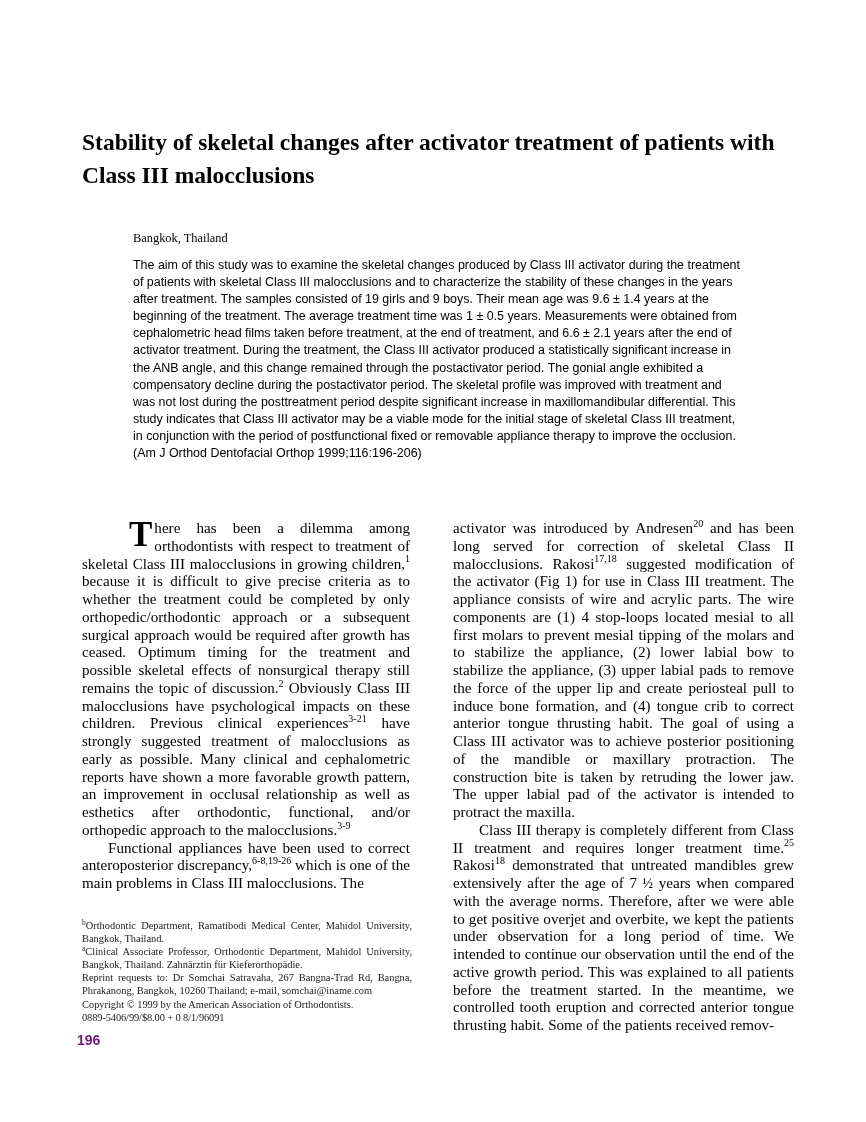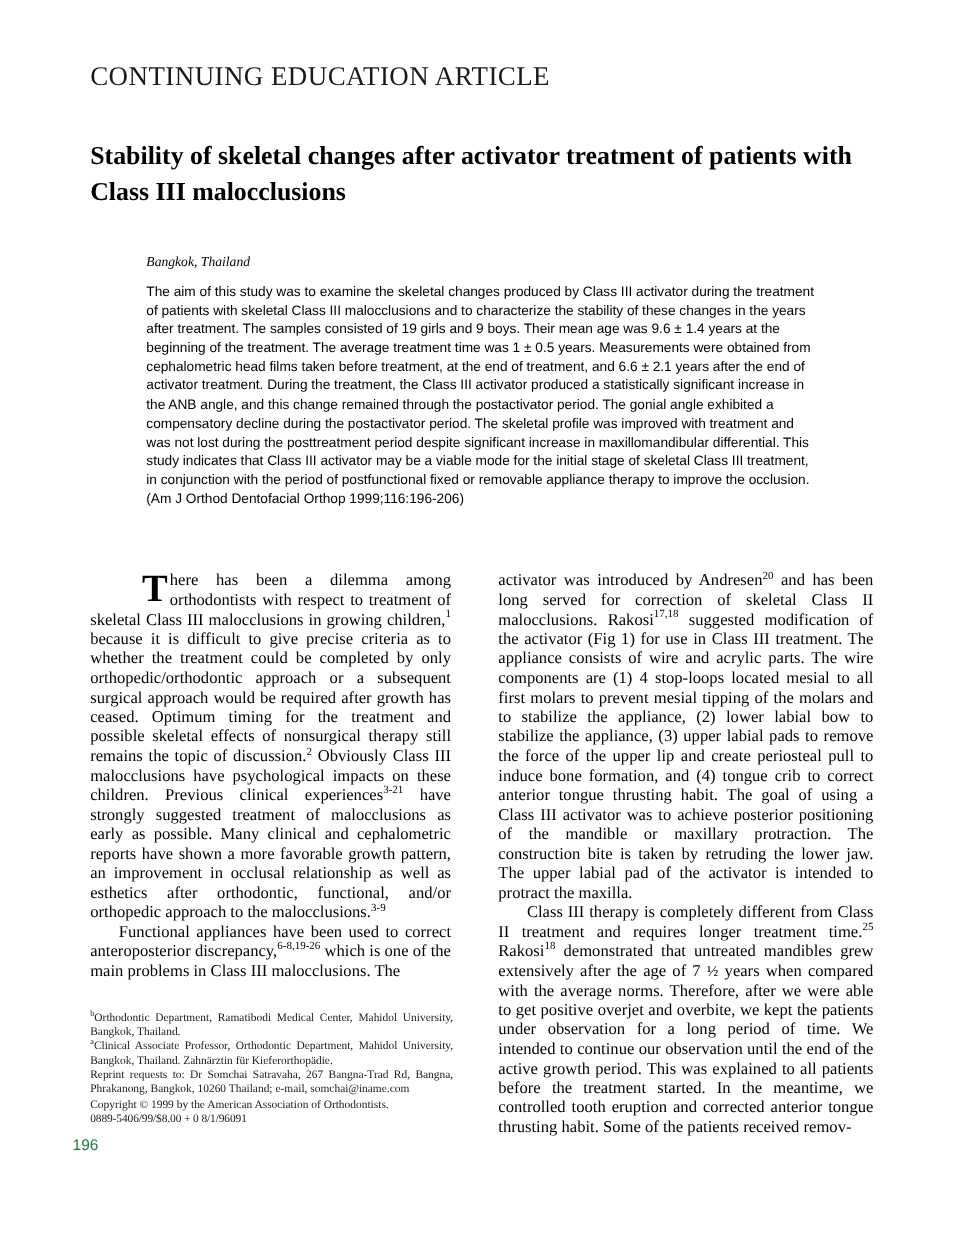--- a/index.html
+++ b/index.html
@@ -50,21 +50,20 @@
     font-size: 12.6px;
     letter-spacing: -0.1px;
     color: #000000;
   }
   .authors sup { font-size: 9px; vertical-align: super; font-weight: bold; }
   .affiliation {
     position: absolute;
     left: 133px;
     top: 231px;
     font-family: "Liberation Serif", serif;
-    font-style: italic;
     font-size: 12.4px;
     color: #000000;
   }
 
   
   .abstract {
     position: absolute;
     left: 133px;
     top: 257px;
     width: 607px;
@@ -121,34 +120,33 @@
     color: #1a1a1a;
   }
   .footnotes p { margin: 0; }
   .footnotes sup { font-size: 7.5px; vertical-align: super; line-height: 0; }
   .fn-copy { text-align: left; }
   .fn-code { text-align: left; letter-spacing: -0.1px; }
 
   
   .folio {
     position: absolute;
-    left: 66px;
+    left: 77px;
     top: 1032px;
     font-family: "Liberation Sans", sans-serif;
-    font-weight: normal;
+    font-weight: bold;
     font-size: 14px;
-    color: #15803d;
+    color: #701a75;
   }
 </style>
 </head>
 <body>
 
 <div class="page">
 
-  <div class="kicker">CONTINUING EDUCATION ARTICLE</div>
 
   <h1 class="article-title">Stability of skeletal changes after activator treatment of patients with Class III malocclusions</h1>
 
 
   <div class="affiliation">Bangkok, Thailand</div>
 
   <div class="abstract">The aim of this study was to examine the skeletal changes produced by Class III activator during the treatment of patients with skeletal Class III malocclusions and to characterize the stability of these changes in the years after treatment. The samples consisted of 19 girls and 9 boys. Their mean age was 9.6 ± 1.4 years at the beginning of the treatment. The average treatment time was 1 ± 0.5 years. Measurements were obtained from cephalometric head films taken before treatment, at the end of treatment, and 6.6 ± 2.1 years after the end of activator treatment. During the treatment, the Class III activator produced a statistically significant increase in the ANB angle, and this change remained through the postactivator period. The gonial angle exhibited a compensatory decline during the postactivator period. The skeletal profile was improved with treatment and was not lost during the posttreatment period despite significant increase in maxillomandibular differential. This study indicates that Class III activator may be a viable mode for the initial stage of skeletal Class III treatment, in conjunction with the period of postfunctional fixed or removable appliance therapy to improve the occlusion. (Am J Orthod Dentofacial Orthop 1999;116:196-206)</div>
 
   <div class="col col-left">
     <p class="first"><span class="dropcap">T</span><span>here has been a dilemma among orthodontists with respect to treatment of skeletal Class III malocclusions in growing children,</span><sup>1</sup><span> because it is difficult to give precise criteria as to whether the treatment could be completed by only orthopedic/orthodontic approach or a subsequent surgical approach would be required after growth has ceased. Optimum timing for the treatment and possible skeletal effects of nonsurgical therapy still remains the topic of discussion.</span><sup>2</sup><span> Obviously Class III malocclusions have psychological impacts on these children. Previous clinical experiences</span><sup>3-21</sup><span> have strongly suggested treatment of malocclusions as early as possible. Many clinical and cephalometric reports have shown a more favorable growth pattern, an improvement in occlusal relationship as well as esthetics after orthodontic, functional, and/or orthopedic approach to the malocclusions.</span><sup>3-9</sup></p>

